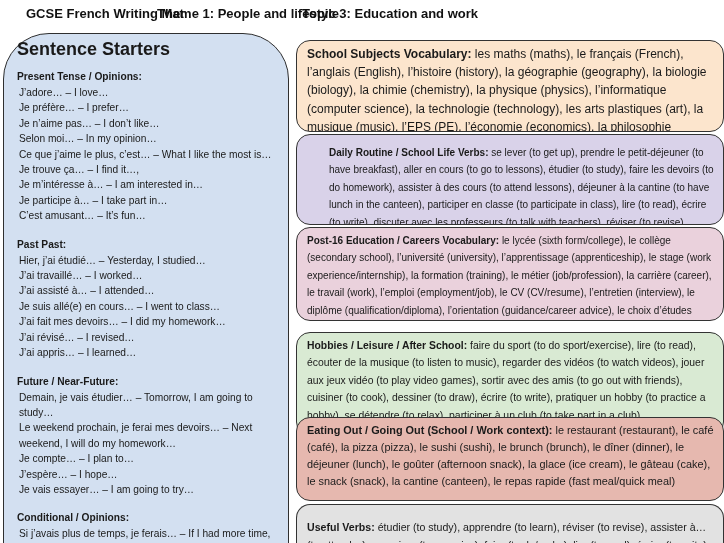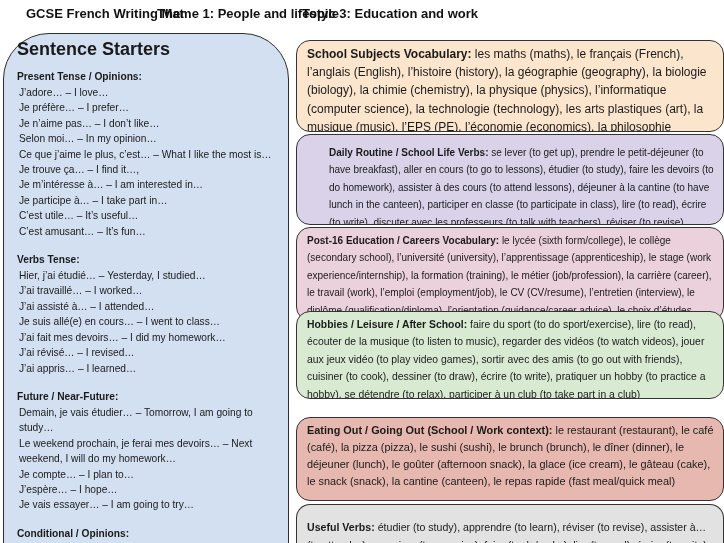--- a/index.html
+++ b/index.html
@@ -40,21 +40,21 @@
       border-radius: 14px;
       padding: 4px 8px 2px 10px;
       font-size: 12px; line-height: 18.2px;
       overflow: hidden;
     }
     .box b { font-weight: bold; }
     .box.small { font-size: 10px; line-height: 17.4px; }
     .b1 { top: 40px;  height: 92px;  background: #fce5cd; }
     .b2 { top: 134px; height: 91px;  background: #d9d2e9; padding-top: 9px; padding-left: 32px; }
     .b3 { top: 227px; height: 94px;  background: #ead1dc; }
-    .b4 { top: 311px; height: 88px;  background: #d9ead3; padding-top: 4px; }
+    .b4 { top: 332px; height: 104px;  background: #d9ead3; padding-top: 4px; }
     .b5 { top: 417px; height: 84px;  background: #e6b8af; }
     .b6 { top: 504px; height: 60px;  background: #e2e2e2; padding-top: 13px; border-bottom: none; border-radius: 14px 14px 0 0; }
   </style>
 </head>
 <body>
 
 <div class="page">
 
   <div class="header">
     <span class="h-title">GCSE French Writing Mat</span>
@@ -68,26 +68,25 @@
     <div class="section">
       <div class="section-title">Present Tense / Opinions:</div>
       <div class="line">J’adore… – I love…</div>
       <div class="line">Je préfère… – I prefer…</div>
       <div class="line">Je n’aime pas… – I don’t like…</div>
       <div class="line">Selon moi… – In my opinion…</div>
       <div class="line">Ce que j’aime le plus, c’est… – What I like the most is…</div>
       <div class="line">Je trouve ça… – I find it…,</div>
       <div class="line">Je m’intéresse à… – I am interested in…</div>
       <div class="line">Je participe à… – I take part in…</div>
-      <div class="line">C’est utile… – It’s useful…</div>
       <div class="line">C’est amusant… – It’s fun…</div>
     </div>
 
     <div class="section">
-      <div class="section-title">Verbs Tense:</div>
+      <div class="section-title">Past Past:</div>
       <div class="line">Hier, j’ai étudié… – Yesterday, I studied…</div>
       <div class="line">J’ai travaillé… – I worked…</div>
       <div class="line">J’ai assisté à… – I attended…</div>
       <div class="line">Je suis allé(e) en cours… – I went to class…</div>
       <div class="line">J’ai fait mes devoirs… – I did my homework…</div>
       <div class="line">J’ai révisé… – I revised…</div>
       <div class="line">J’ai appris… – I learned…</div>
     </div>
 
     <div class="section">

